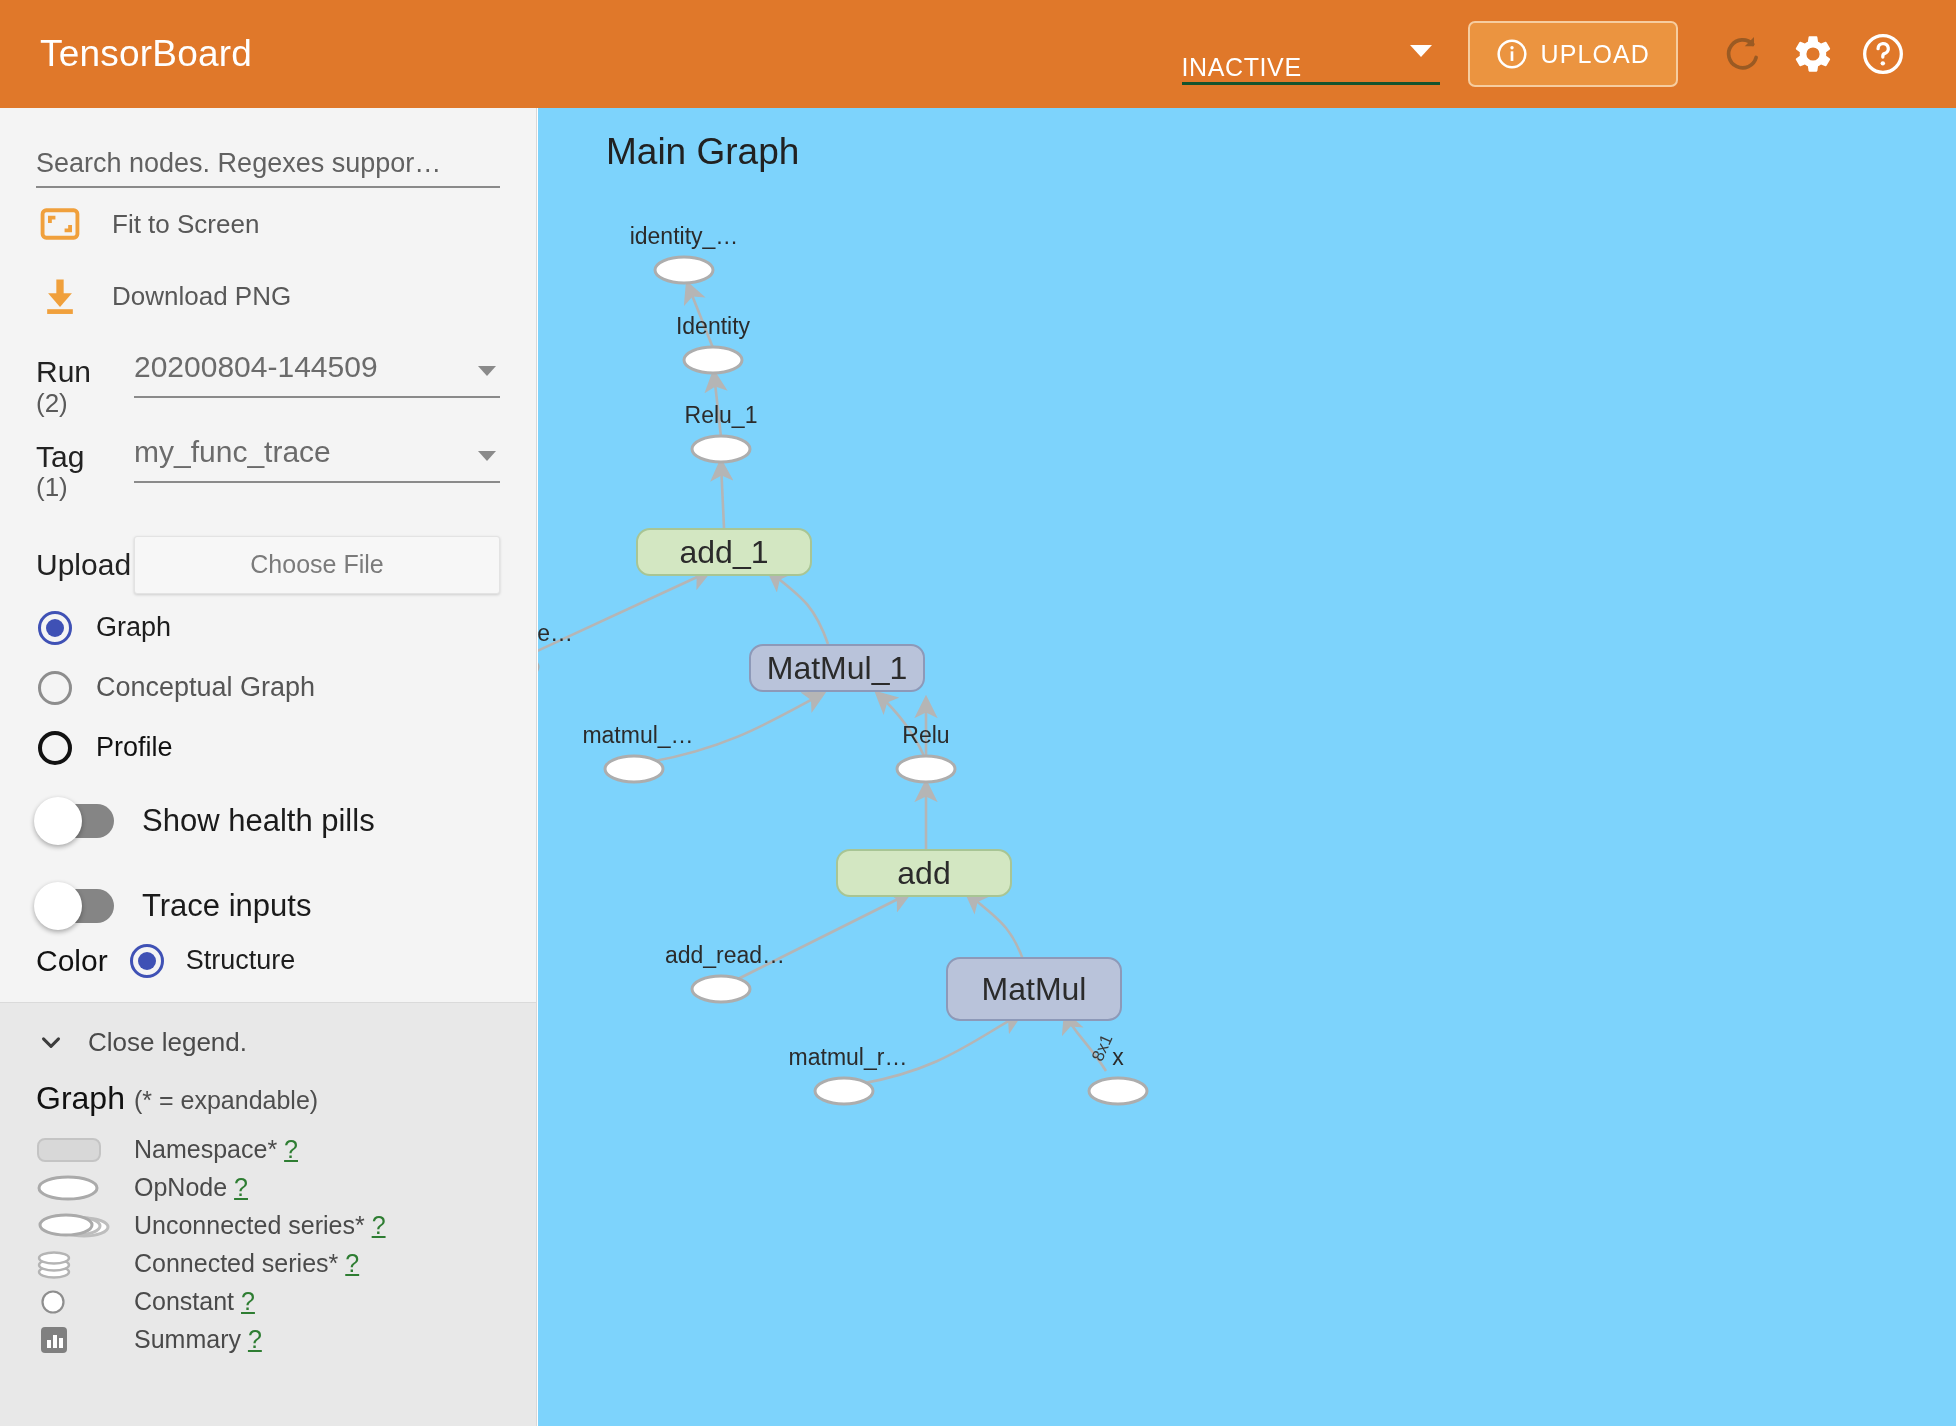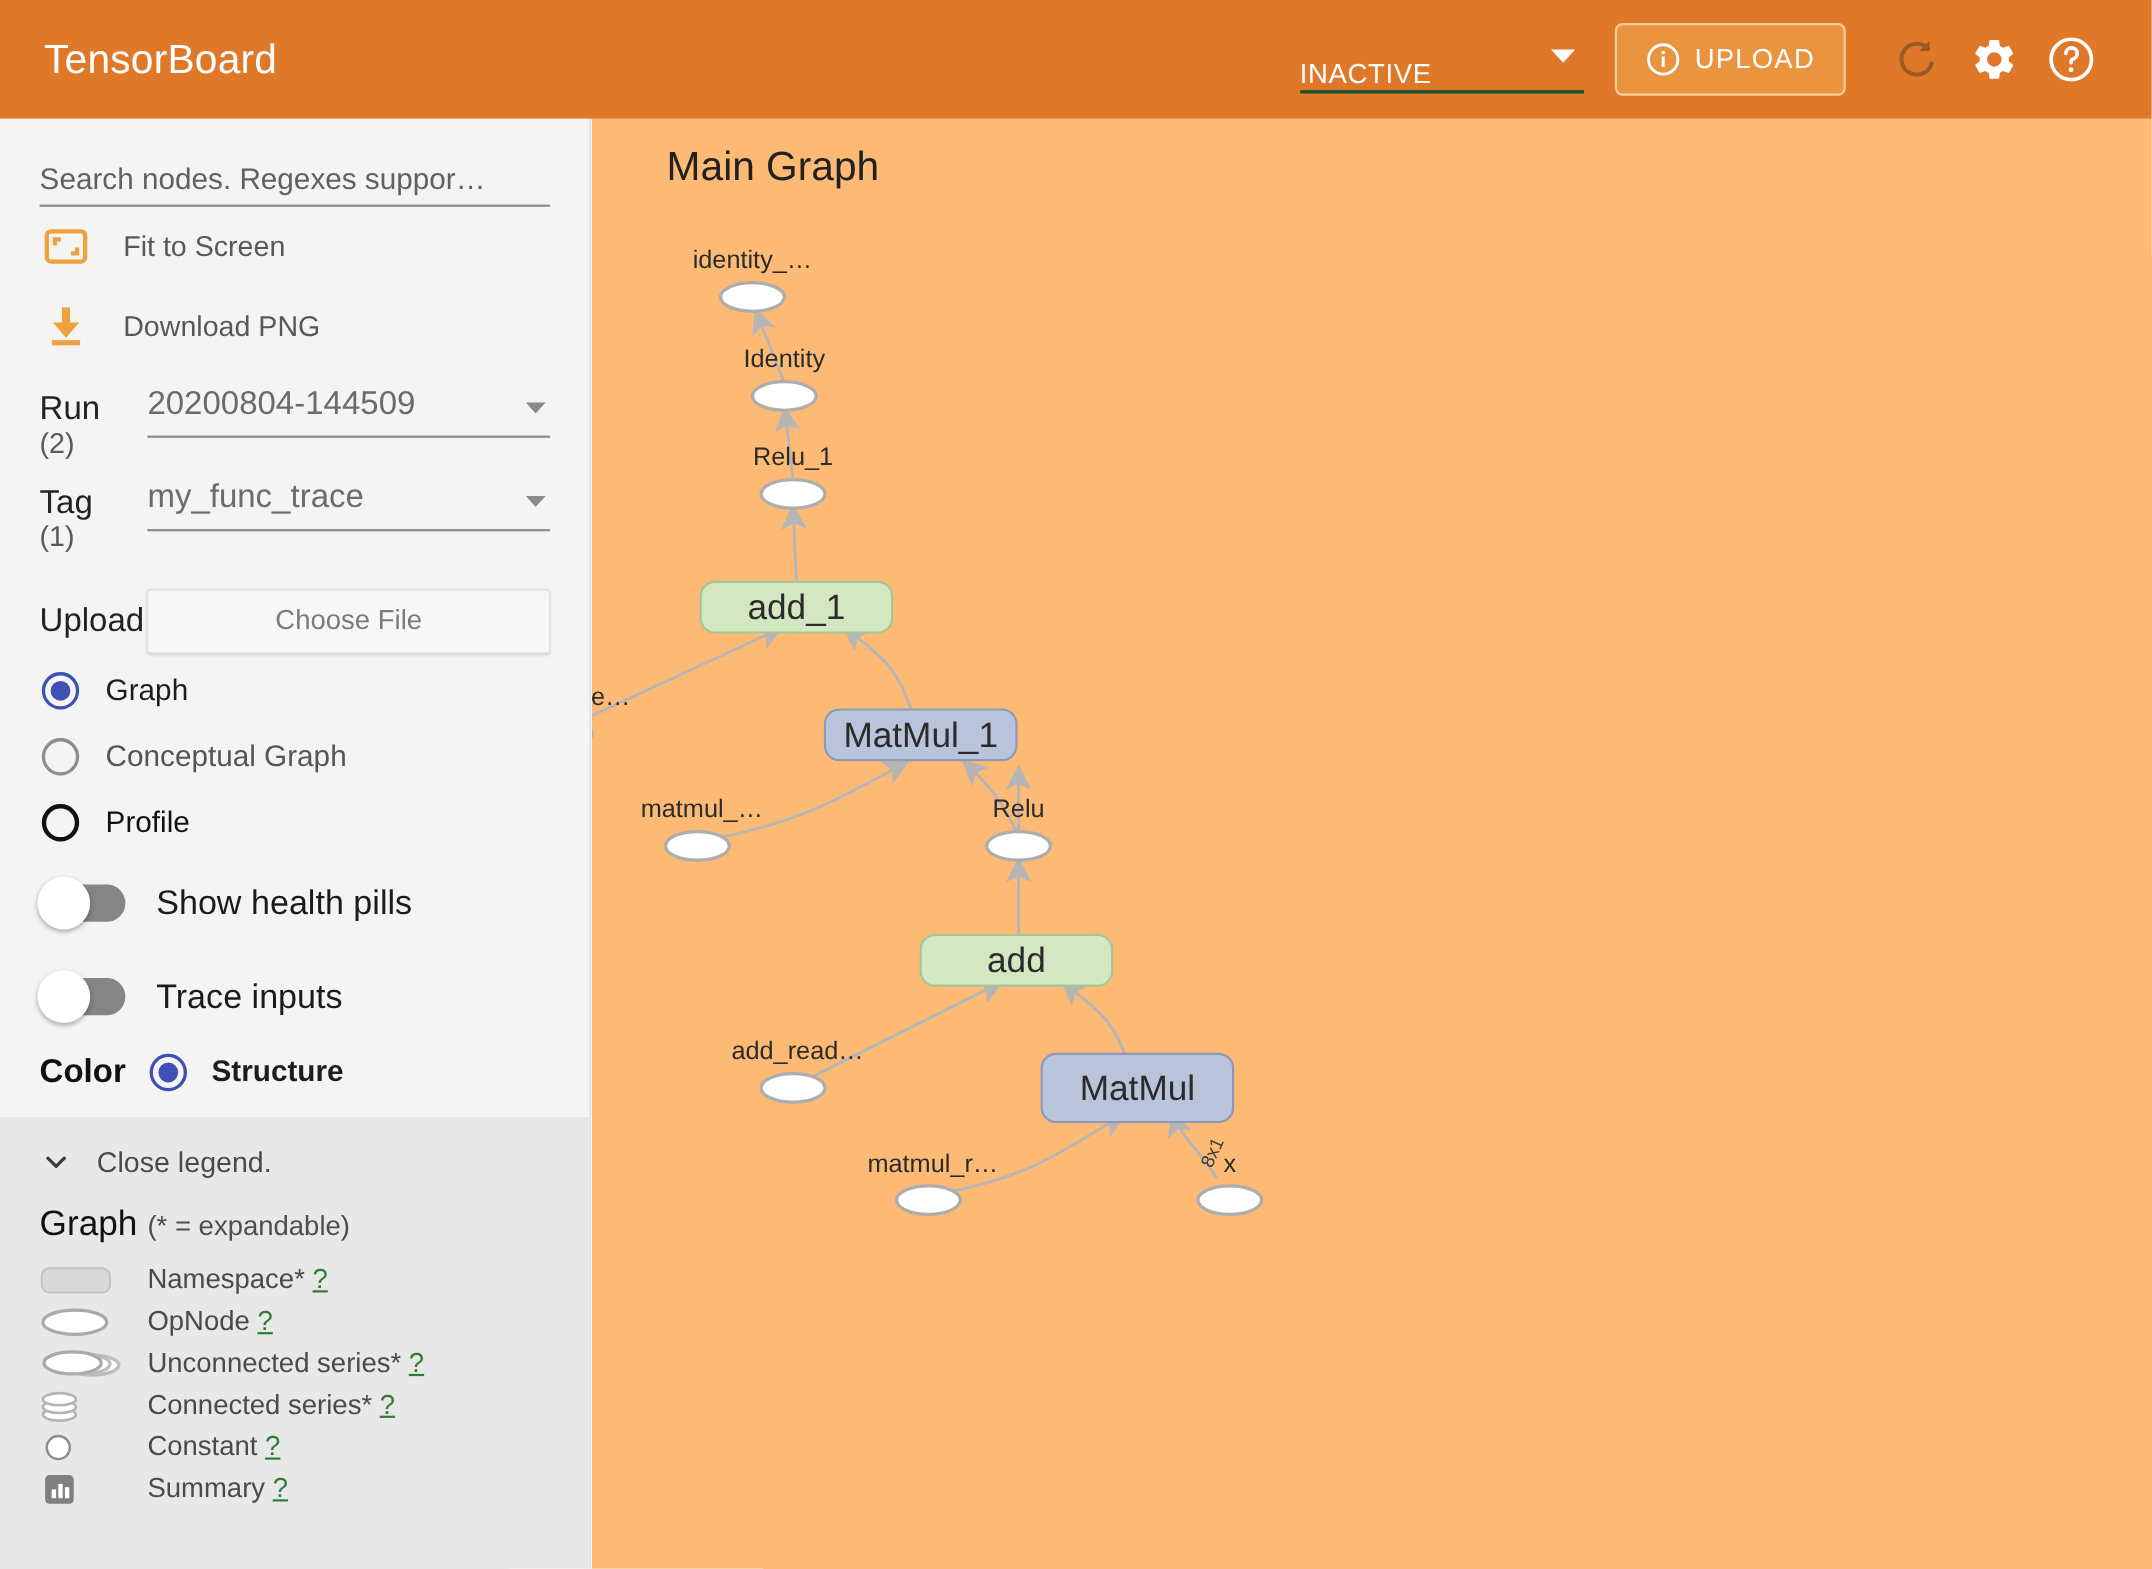--- a/index.html
+++ b/index.html
@@ -164,21 +164,21 @@
     width: 78px; height: 34px; border-radius: 18px;
     background: #858585; position: relative; flex: none;
   }
   .toggle::after {
     content: ""; position: absolute; left: -2px; top: -7px;
     width: 48px; height: 48px; border-radius: 50%;
     background: #ffffff; box-shadow: 0 2px 5px rgba(0,0,0,0.32);
   }
   .toggle-label { font-size: 31px; color: #1b1b1b; }
 
-  .color-row { display: flex; align-items: center; gap: 22px; margin-top: 14px; padding-bottom: 24px; font-weight: bold;}
+  .color-row { display: flex; align-items: center; gap: 22px; padding-bottom: 24px;}
   .color-label { font-size: 30px; color: #111111; }
 
   .divider { height: 1px; background: #dadada; }
 
   
   .legend {
     background: #e8e8e8;
     padding: 24px 36px 10px 36px;
     height: 100%;
   }
@@ -194,21 +194,21 @@
     display: flex; align-items: center; height: 38px;
   }
   .legend-ico { width: 98px; display: flex; align-items: center; justify-content: flex-start; }
   .legend-text { font-size: 25px; color: #4a4a4a; }
   .qmark { color: #2e7d32; text-decoration: underline; cursor: pointer; }
 
   
   .canvas {
     position: absolute; left: 538px; top: 108px;
     width: 1418px; height: 1318px;
-    background: #fdba74; overflow: hidden;
+    background: #7dd3fc; overflow: hidden;
   }
   .graph-title {
     position: absolute; left: 68px; top: 23px;
     font-size: 37px; color: #212121;
   }
   .gsvg { position: absolute; left: 0; top: 0; }
   .node-op-label {
     position: absolute;
     font-size: 23px; color: #2b2b2b;
     transform: translate(-50%, -100%);

